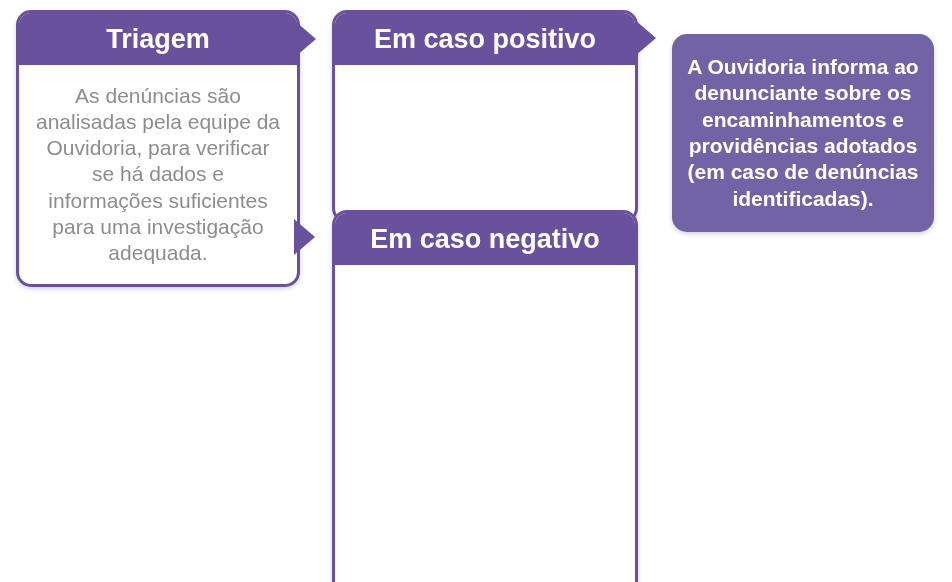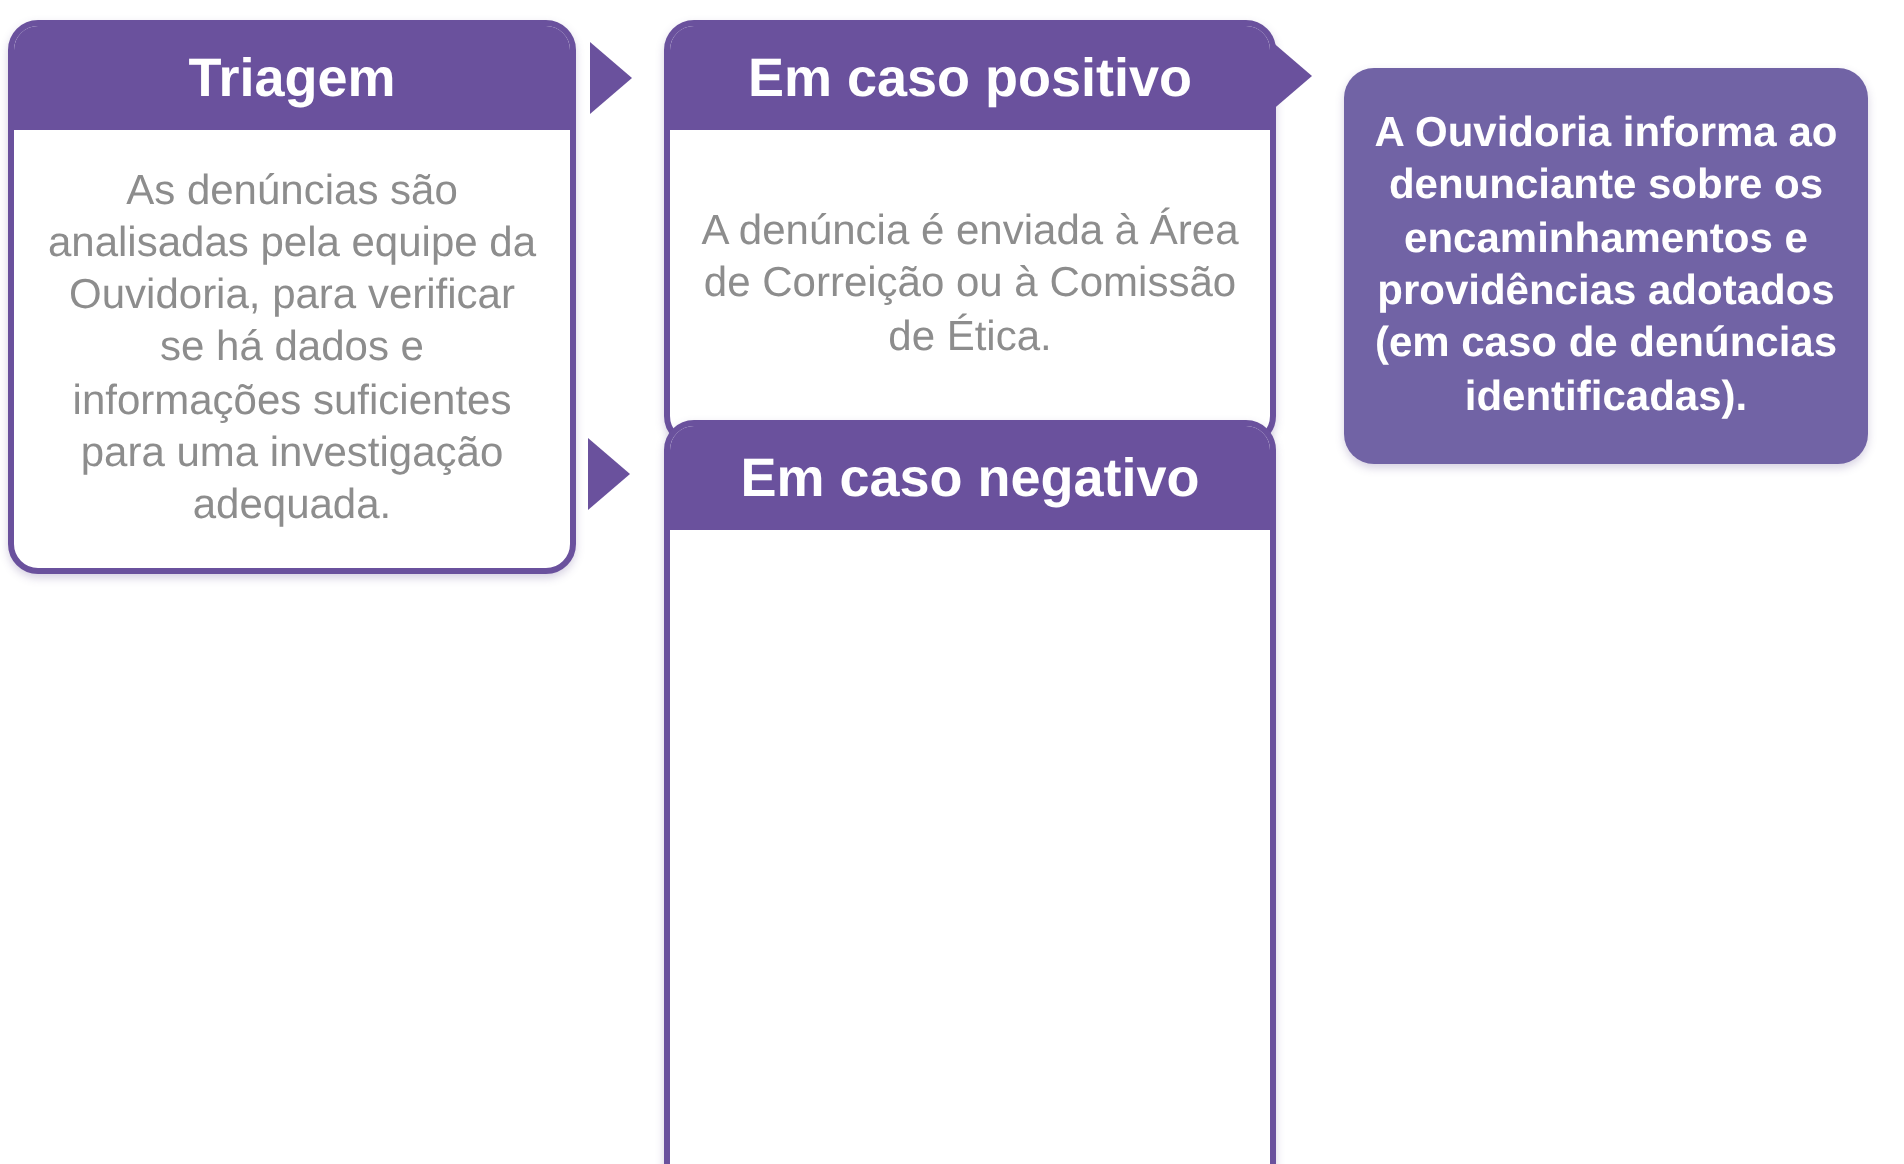--- a/index.html
+++ b/index.html
@@ -40,21 +40,21 @@
     display:flex;
     align-items:center;
     justify-content:center;
     text-align:center;
     color:var(--body-text);
     font-size:21px;
     line-height:1.24;
     padding:8px 14px;
   }
 
-  #box-triagem{left:4px;top:10px;width:284px;height:277px;}
+  #box-triagem{left:16px;top:10px;width:284px;height:277px;}
   #box-triagem .flowbox-header{height:52px;}
 
   #box-positivo{left:332px;top:10px;width:306px;height:213px;}
   #box-positivo .flowbox-header{height:52px;}
 
   #box-negativo{left:332px;top:210px;width:306px;height:404px;}
   #box-negativo .flowbox-header{height:52px;}
 
   #box-informe{
     position:absolute;
@@ -100,23 +100,20 @@
     </div>
   </div>
 
   <div class="arrow-right" id="arrow-triagem-positivo"></div>
   <div class="arrow-right" id="arrow-triagem-negativo"></div>
 
   <div class="flowbox" id="box-positivo">
     <div class="flowbox-header">
       <span>Em caso positivo</span>
     </div>
-    <div class="flowbox-body">
-      <span>A denúncia é enviada à Área de Correição ou à Comissão de Ética.</span>
-    </div>
   </div>
 
   <div class="arrow-right" id="arrow-positivo-informe"></div>
 
   <div class="flowbox" id="box-negativo">
     <div class="flowbox-header">
       <span>Em caso negativo</span>
     </div>
   </div>
 

